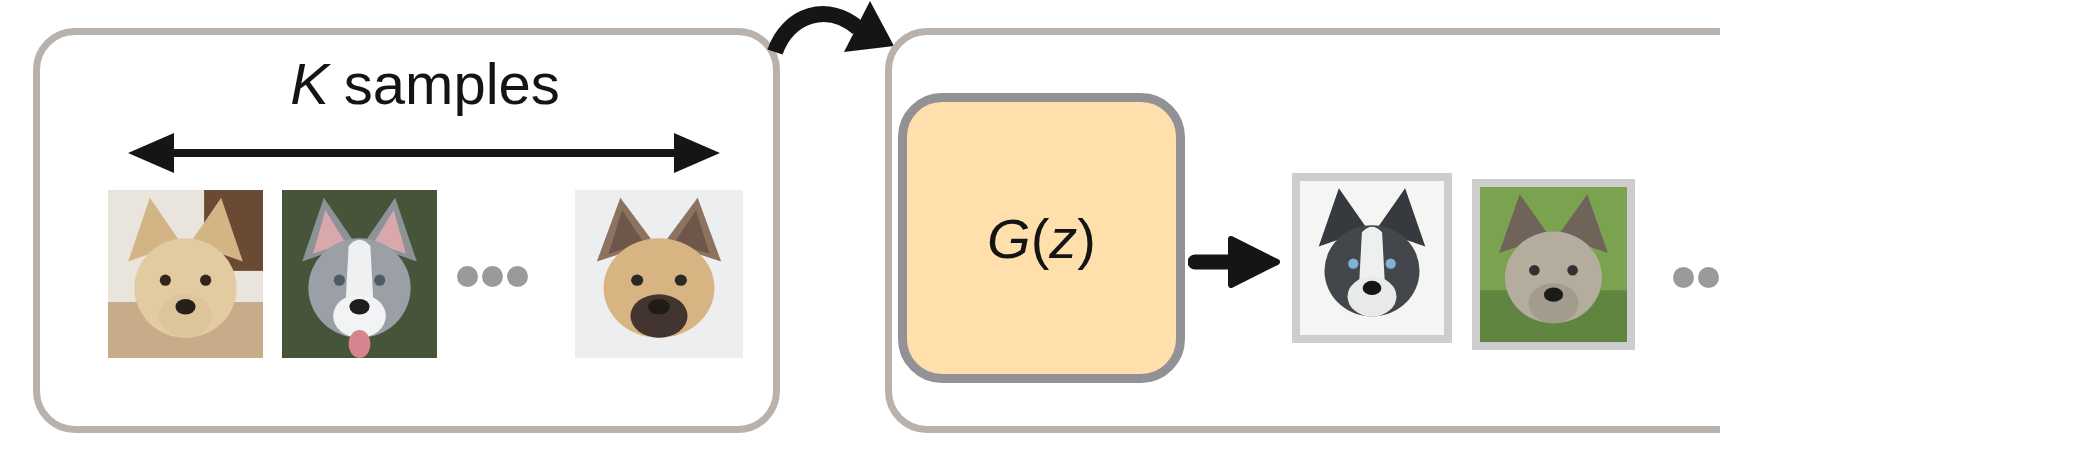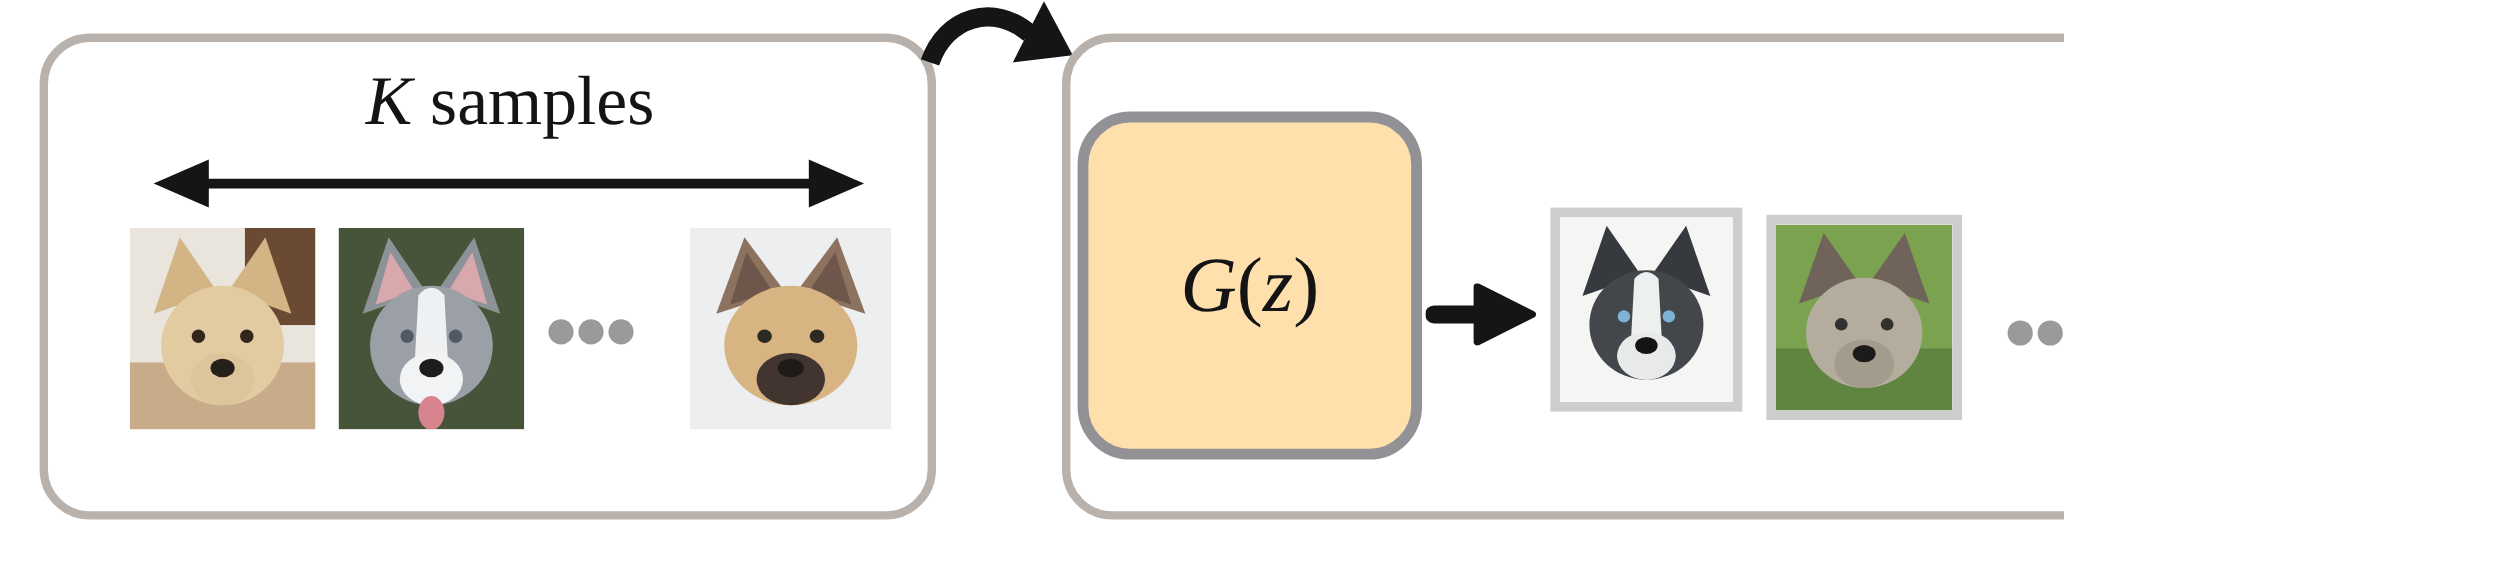--- a/index.html
+++ b/index.html
@@ -2,41 +2,41 @@
 <html style="--panel-border: #b9b2ac; --generator-fill: #ffe0ad; --generator-border: #929296; --arrow-color: #151515; --dot-color: #9a9a9a; --frame-border: #cdcdcd; --background: #ffffff; --text-color: #141414;"><head>
 <meta charset="utf-8">
 <style>
   :root{
     --panel-border:#b9b2ac; --generator-fill:#ffe0ad; --generator-border:#929296;
     --arrow-color:#151515; --dot-color:#9a9a9a; --frame-border:#cdcdcd;
     --background:#ffffff; --text-color:#141414;
   }
   html,body{margin:0;padding:0;background:var(--background);}
   .canvas{position:relative;width:1720px;height:470px;background:var(--background);
-          font-family:Liberation Serif, serif;overflow:hidden;}
+          font-family:Liberation Sans, sans-serif;overflow:hidden;}
 
   .panel{position:absolute;top:28px;height:405px;border:7px solid var(--panel-border);
          border-radius:42px;background:#fff;box-sizing:border-box;}
   .panel-left{left:33px;width:747px;}
   .panel-right{left:885px;width:1172px;}
 
   .k-label{position:absolute;left:130px;top:50px;width:590px;text-align:center;
            font-size:58px;color:var(--text-color);white-space:nowrap;}
   .k-label .it{font-style:italic;margin-right:15px;}
 
   .arrow-svg{position:absolute;color:var(--arrow-color);}
   .double-arrow{left:128px;top:130px;width:592px;height:46px;}
   .curved-arrow{left:758px;top:0px;width:145px;height:64px;}
   .right-arrow{left:1188px;top:236px;width:92px;height:52px;}
 
   .gen-box{position:absolute;left:898px;top:93px;width:287px;height:290px;
            background:var(--generator-fill);border:9px solid var(--generator-border);
            border-radius:44px;box-sizing:border-box;display:flex;align-items:center;
            justify-content:center;}
-  .gen-label{font-size:65px;color:var(--text-color);white-space:nowrap;}
+  .gen-label{font-size:56px;color:var(--text-color);white-space:nowrap;}
   .gen-label .it{font-style:italic;}
 
   .photo{position:absolute;overflow:hidden;}
   .photo svg{display:block;width:100%;height:100%;}
   .real-1{left:108px;top:190px;width:155px;height:168px;}
   .real-2{left:282px;top:190px;width:155px;height:168px;}
   .real-3{left:575px;top:190px;width:168px;height:168px;}
 
   .frame{position:absolute;border:8px solid var(--frame-border);background:#fff;
          box-sizing:border-box;}

